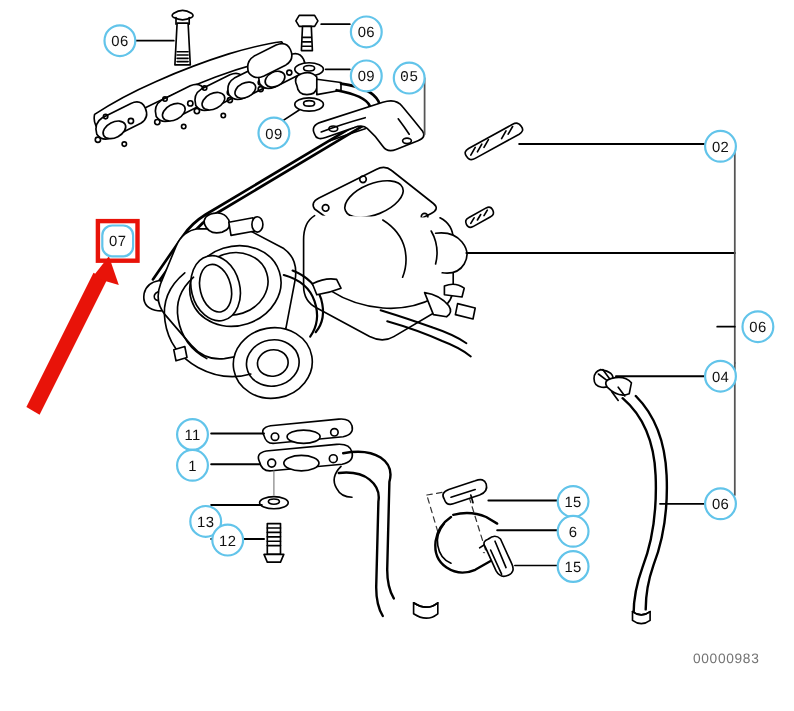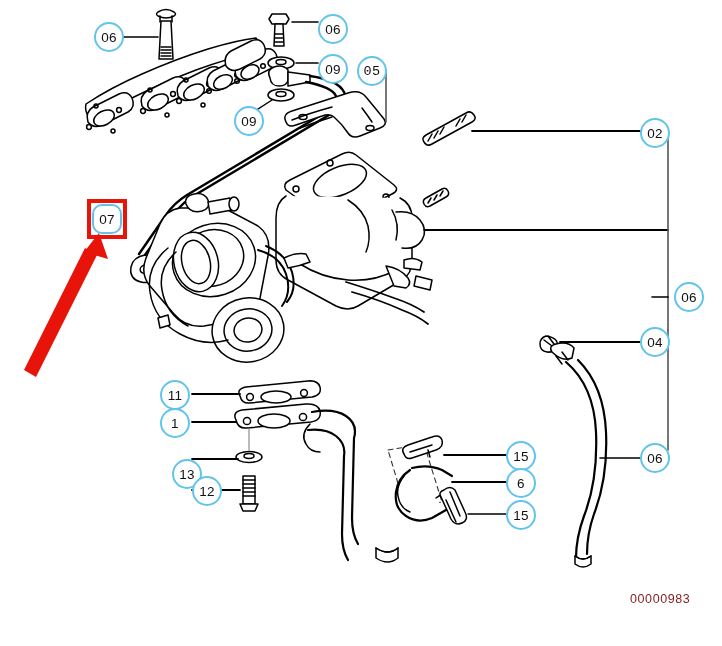--- a/index.html
+++ b/index.html
@@ -1,21 +1,21 @@
 <!DOCTYPE html>
 <html><head>
 <meta charset="utf-8">
 <style>
   html,body{margin:0;padding:0;background:#ffffff;}
   body{width:722px;height:646px;overflow:hidden;
        font-family:"Liberation Sans", sans-serif;}
   #stage{position:relative;width:722px;height:516px;background:#fff;padding-left:28px;}
   #art{position:absolute;left:0;top:0;width:722px;height:646px;}
   .partno{position:absolute;left:630px;top:592px;font-size:12.5px;
-          letter-spacing:.6px;color:#7f1d1d;white-space:nowrap;}
+          letter-spacing:.6px;color:#737373;white-space:nowrap;}
   .bub{position:absolute;width:30px;height:30px;border-radius:50%;
        border:2.5px solid #62c4ea;background:#fff;box-sizing:border-box;
        display:flex;align-items:center;justify-content:center;
        font-size:13.5px;color:#111;letter-spacing:.3px;}
   .hl{position:absolute;border:4px solid #e81309;background:transparent;
       box-sizing:border-box;}
 </style>
 </head>
 <body>
 

